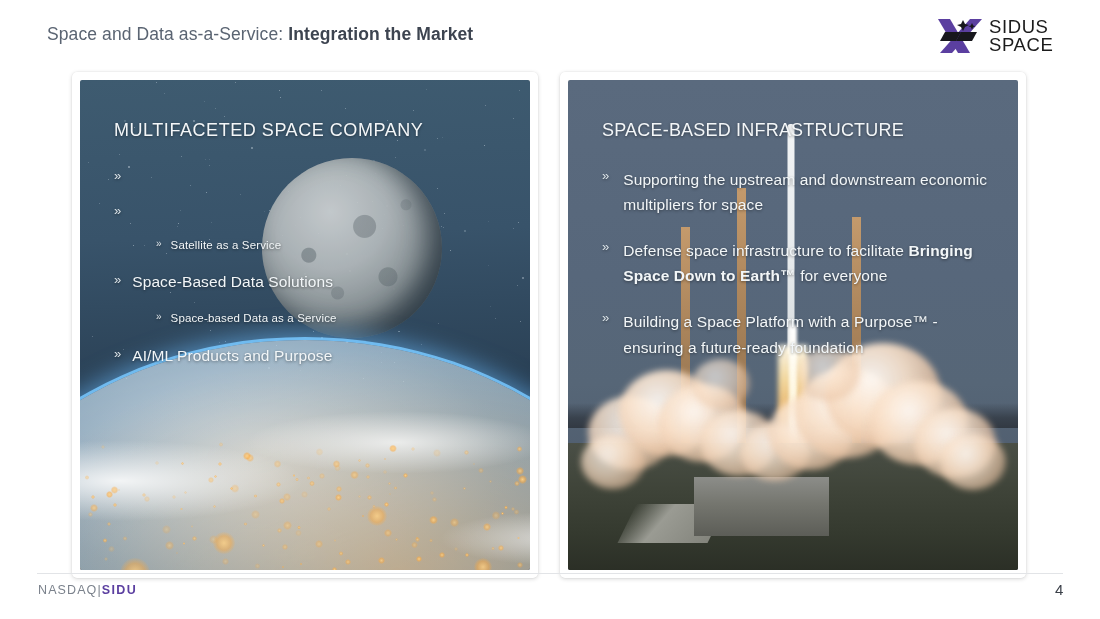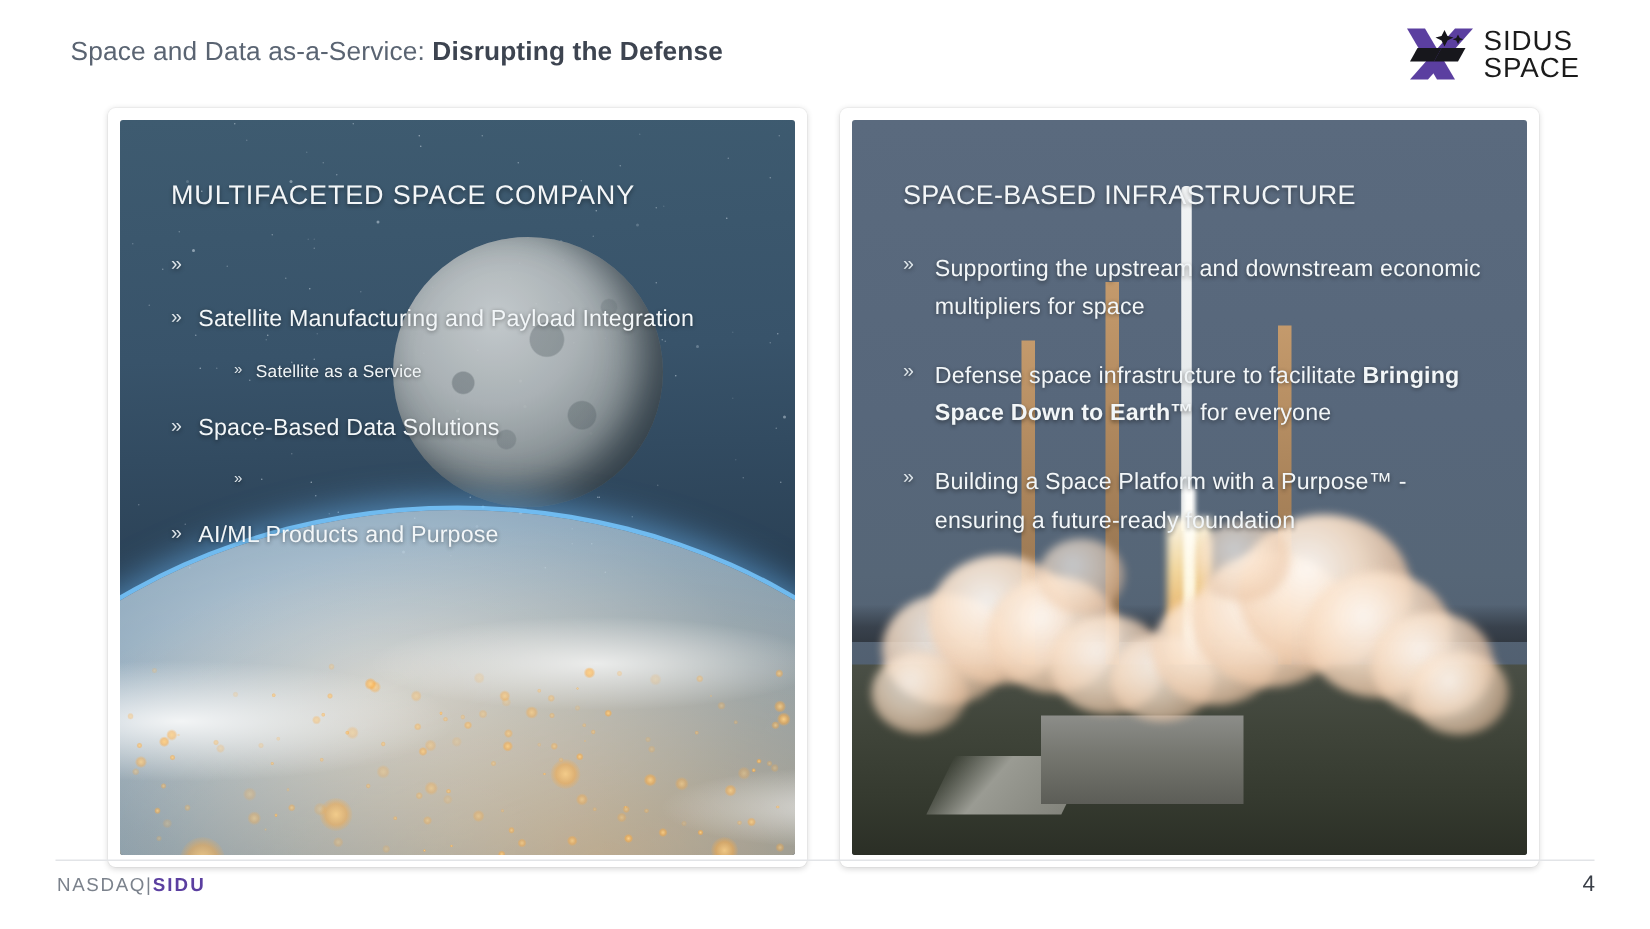--- a/index.html
+++ b/index.html
@@ -308,21 +308,21 @@
     color: #3a3f48;
   }
 </style>
 </head>
 <body>
 
 <div class="slide">
 
   <div class="slide-header">
     <div class="slide-title">
-      <span>Space and Data as-a-Service: </span><span class="bold">Disrupting the Defense</span>
+      <span>Space and Data as-a-Service: </span><span class="bold">Integration the Market</span>
     </div>
 
     <div class="logo">
       <div class="logo-mark">
         <svg viewBox="0 0 46 42" width="46" height="42" aria-hidden="true">
           <polygon points="2,4 14,4 34,38 22,38" fill="#5b3fa0"></polygon>
           <polygon points="34,4 46,4 16,38 4,38" fill="#5b3fa0"></polygon>
           <polygon points="9,17 25,17 20,26 4,26" fill="#17171c"></polygon>
           <polygon points="25,17 41,17 36,26 20,26" fill="#17171c"></polygon>
           <polygon points="27,5 29,9 33,10 29,12 27,16 25,12 21,10 25,9" fill="#17171c"></polygon>
@@ -599,32 +599,32 @@
       </div>
 
       <div class="overlay panel-left">
         <div class="panel-heading">MULTIFACETED SPACE COMPANY</div>
         <ul class="bullets" id="left-bullets">
             <li class="bullet">
               <span class="marker">»</span>
             </li>
             <li class="bullet">
               <span class="marker">»</span>
-              <span class="btext">Satellite Manufacturing and Payload Integration</span>
             </li>
             <li class="bullet sub">
               <span class="marker">»</span>
               <span class="btext">Satellite as a Service</span>
             </li>
             <li class="bullet">
               <span class="marker">»</span>
               <span class="btext">Space-Based Data Solutions</span>
             </li>
             <li class="bullet sub">
               <span class="marker">»</span>
+              <span class="btext">Space-based Data as a Service</span>
             </li>
             <li class="bullet">
               <span class="marker">»</span>
               <span class="btext">AI/ML Products and Purpose</span>
             </li>
           </ul>
       </div>
 
     </div>
   </div>

